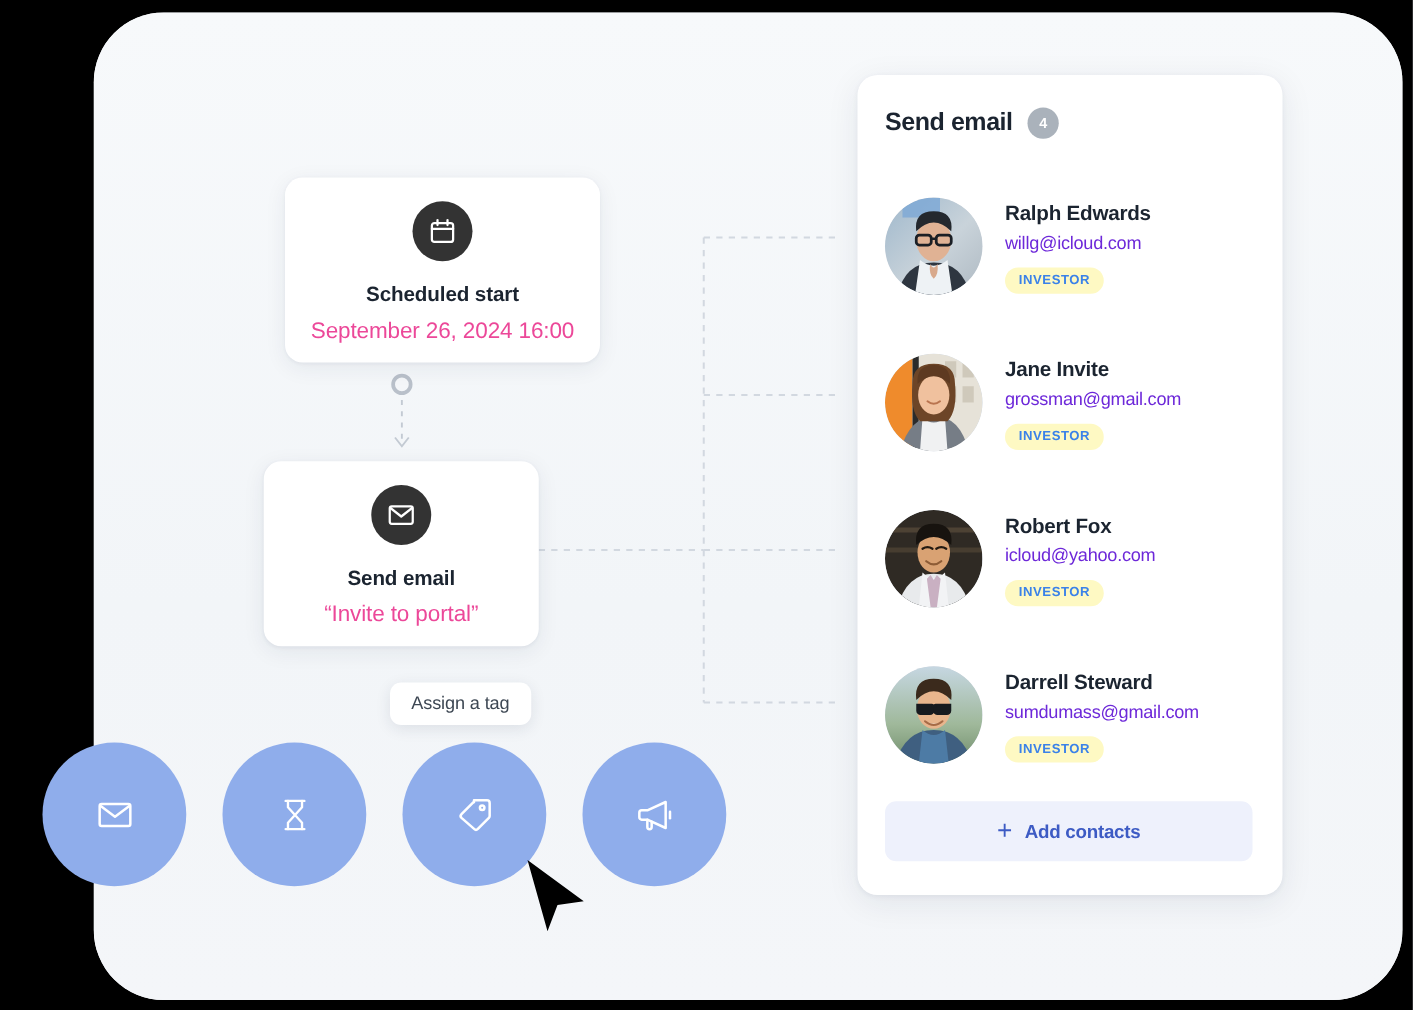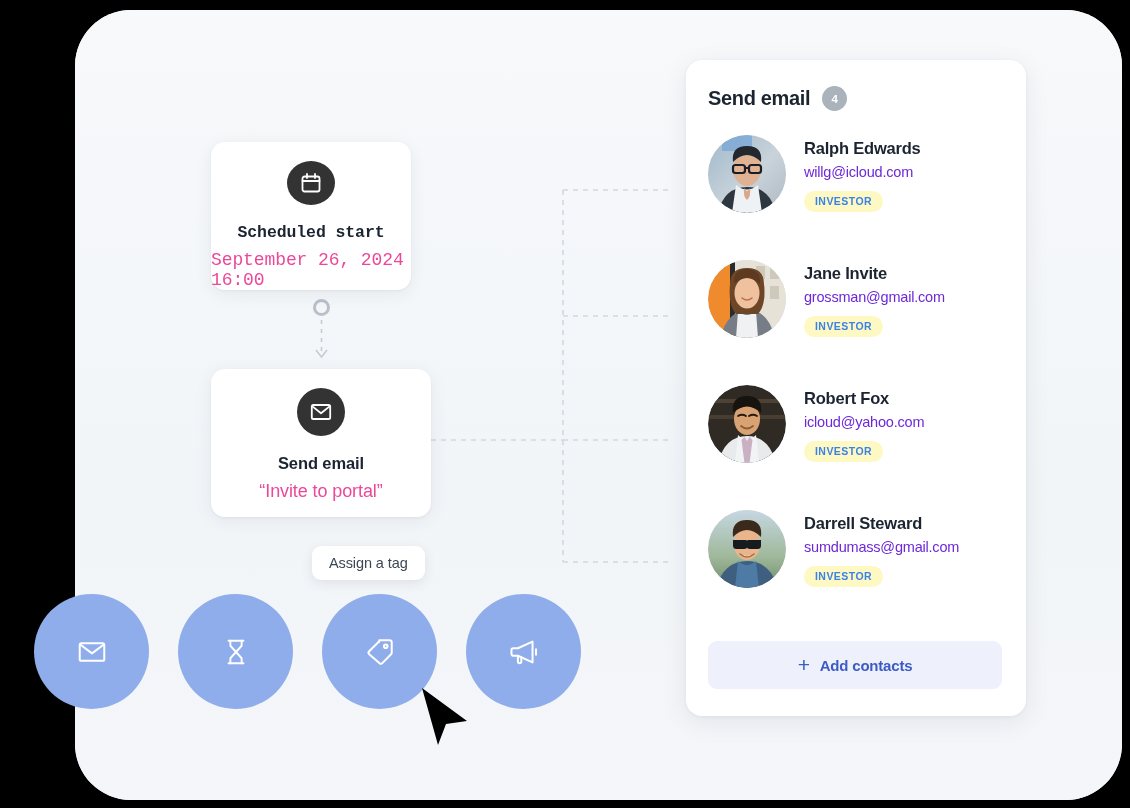--- a/index.html
+++ b/index.html
@@ -47,21 +47,21 @@
   
   .flow-card {
     position: absolute;
     background: #ffffff;
     border-radius: 14px;
     box-shadow: 0 4px 18px rgba(25,42,70,0.07), 0 1px 3px rgba(25,42,70,0.05);
     display: flex;
     flex-direction: column;
     align-items: center;
   }
-  #card-scheduled { left: 211px; top: 142px; width: 200px; height: 148px; padding-top: 19px; font-family: Liberation Mono, monospace; }
+  #card-scheduled { left: 228px; top: 142px; width: 252px; height: 148px; padding-top: 19px; }
   #card-send      { left: 211px; top: 369px; width: 220px; height: 148px; padding-top: 19px; }
 
   .card-icon {
     width: 48px; height: 48px;
     border-radius: 50%;
     background: #333333;
     display: flex; align-items: center; justify-content: center;
     margin-bottom: 18px;
   }
   .card-icon svg { display: block; }
@@ -161,21 +161,21 @@
     border-radius: 50%;
     background: #aab2bb;
     color: #ffffff;
     font-size: 11.5px;
     font-weight: bold;
     display: flex; align-items: center; justify-content: center;
   }
 
   .contact {
     display: flex;
-    align-items: flex-start;
+    align-items: center;
     gap: 18px;
     height: 125px;
   }
   .avatar {
     width: 78px; height: 78px;
     min-width: 78px;
     border-radius: 50%;
     overflow: hidden;
     position: relative;
     margin-top: 2px;

